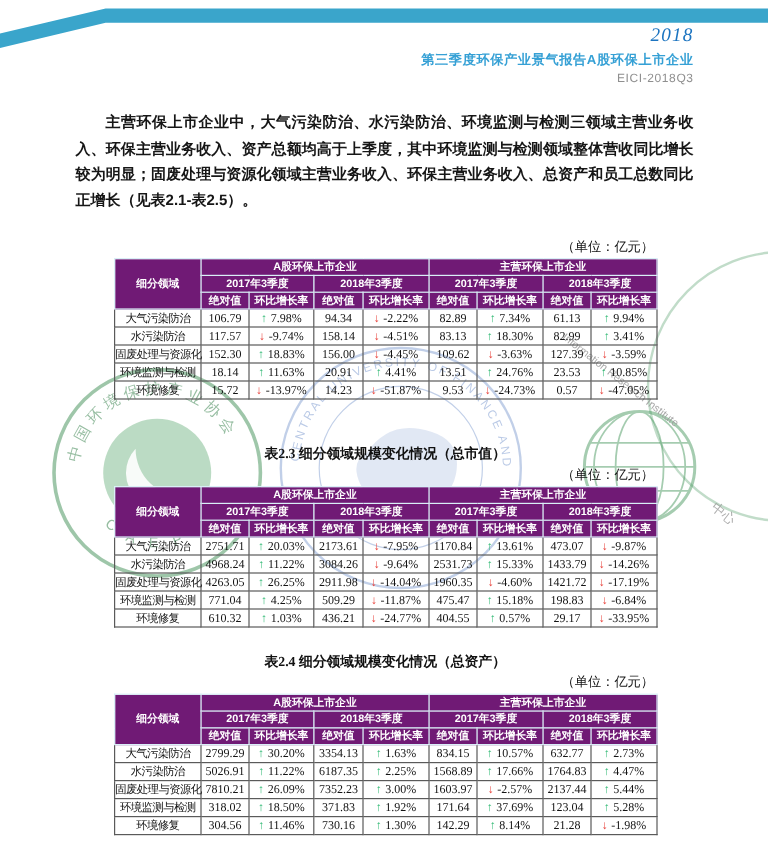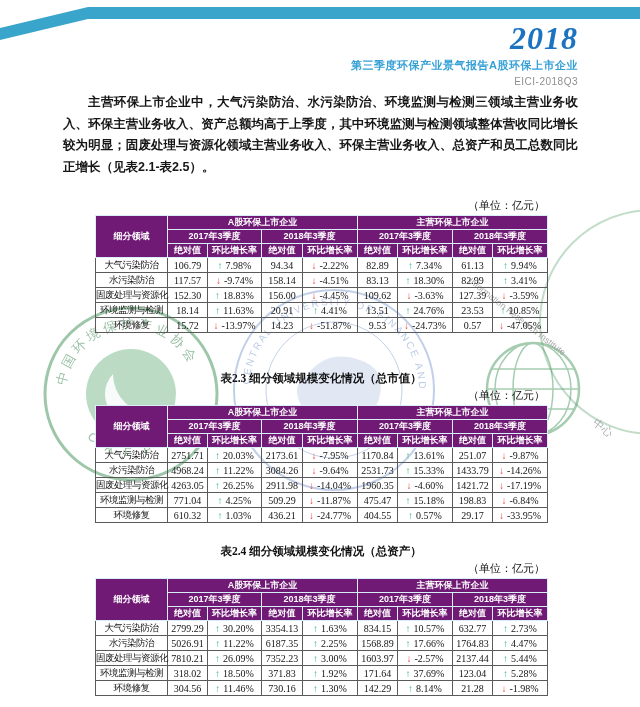--- a/index.html
+++ b/index.html
@@ -1,22 +1,22 @@
 <!DOCTYPE html>
 <html><head>
 <meta charset="utf-8">
 <style>
   html,body{margin:0;padding:0;background:#ffffff;}
   .page{position:relative;width:640px;height:707px;background:#ffffff;overflow:hidden;
         font-family:"Liberation Sans",sans-serif;}
   .wm{position:absolute;left:0;top:0;z-index:0;}
   .ribbon{position:absolute;left:0;top:0;z-index:1;}
   .hdr{position:absolute;top:22px;right:62px;text-align:right;z-index:2;}
-  .hdr .year{font-family:"Liberation Serif",serif;font-style:italic;font-weight:bold;
-             font-size:32px;color:#1c74c0;line-height:1;letter-spacing:1px;}
+  .hdr .year{font-family:"Liberation Serif",serif;font-style:italic;font-weight:normal;
+             font-size:16px;color:#1c74c0;line-height:1;letter-spacing:1px;}
   .hdr .sub{font-size:11px;font-weight:bold;color:#35a0d5;margin-top:4px;letter-spacing:0.5px;}
   .hdr .code{font-size:10px;color:#8f8f8f;margin-top:3px;letter-spacing:0.5px;}
   .para{position:absolute;top:92px;left:63px;width:515px;z-index:2;font-size:12.5px;
         line-height:1.72;color:#161616;font-weight:600;text-indent:2em;text-align:justify;}
   .sec{position:absolute;left:95px;width:452px;z-index:2;}
   .sec .t{text-align:center;font-family:"Liberation Serif",serif;font-weight:700;
           font-size:11.5px;color:#111;}
   .sec .u{text-align:right;font-family:"Liberation Serif",serif;font-size:11px;color:#111;
           margin-top:2px;padding-right:2px;}
   .sec table{border-collapse:collapse;table-layout:fixed;width:452px;margin-top:2px;
@@ -234,21 +234,21 @@
         </thead>
         <tbody>
           <tr>
             <td class="label">大气污染防治</td>
             <td class="val">2751.71</td>
             <td class="gr"><span class="ar up">↑</span>20.03%</td>
             <td class="val">2173.61</td>
             <td class="gr"><span class="ar down">↓</span>-7.95%</td>
             <td class="val">1170.84</td>
             <td class="gr"><span class="ar up">↑</span>13.61%</td>
-            <td class="val">251.07</td>
+            <td class="val">473.07</td>
             <td class="gr"><span class="ar down">↓</span>-9.87%</td>
           </tr>
           <tr>
             <td class="label">水污染防治</td>
             <td class="val">4968.24</td>
             <td class="gr"><span class="ar up">↑</span>11.22%</td>
             <td class="val">3084.26</td>
             <td class="gr"><span class="ar down">↓</span>-9.64%</td>
             <td class="val">2531.73</td>
             <td class="gr"><span class="ar up">↑</span>15.33%</td>

